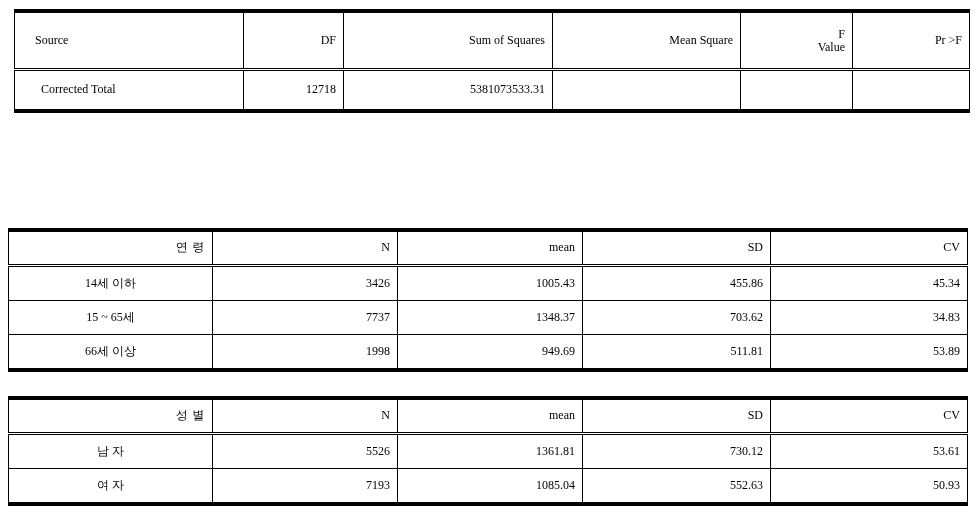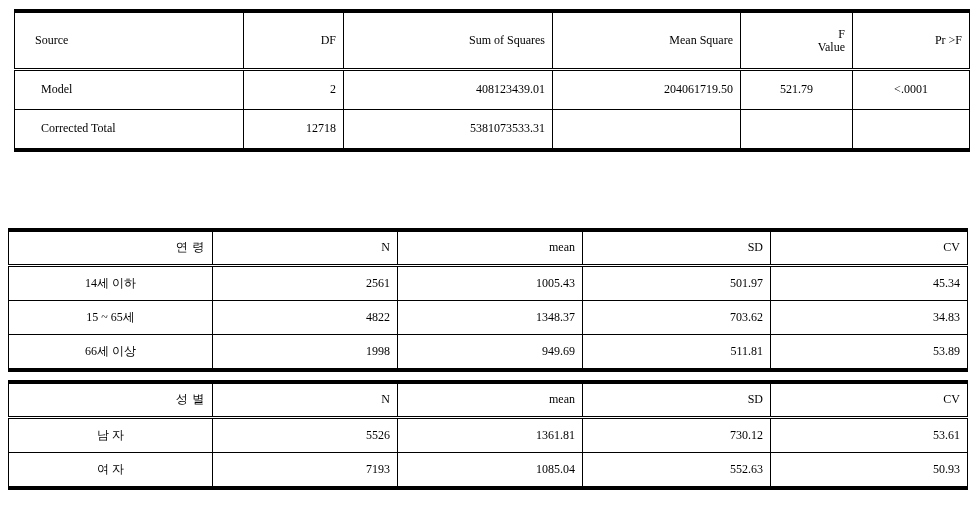--- a/index.html
+++ b/index.html
@@ -98,21 +98,21 @@
     width: 959px;
   }
   #table-age { width: 959px; }
   #table-age tr.head th { height: 32px; }
   #table-age tr.body td  { height: 33px; }
 
   
   #table-sex-wrap {
     position: absolute;
     left: 8px;
-    top: 380px;
+    top: 396px;
     width: 959px;
   }
   #table-sex { width: 959px; }
   #table-sex tr.head th { height: 32px; }
   #table-sex tr.body td  { height: 33px; }
 
   .kr {
     letter-spacing: 0.06em;
   }
 </style>
@@ -138,28 +138,20 @@
           <th class="ctr">Sum of Squares</th>
           <th class="ctr">Mean Square</th>
           <th class="ctr">
             <span class="two-line">F</span>
             <span class="two-line">Value</span>
           </th>
           <th class="ctr edge-r">Pr &gt;F</th>
         </tr>
       </thead>
       <tbody>
-        <tr class="body">
-          <td class="lbl edge-l">Model</td>
-          <td class="num">2</td>
-          <td class="num">408123439.01</td>
-          <td class="num">204061719.50</td>
-          <td class="ctr">521.79</td>
-          <td class="ctr edge-r">&lt;.0001</td>
-        </tr>
         <tr class="body last">
           <td class="lbl edge-l">Corrected  Total</td>
           <td class="num">12718</td>
           <td class="num">5381073533.31</td>
           <td class="num"></td>
           <td class="ctr"></td>
           <td class="ctr edge-r"></td>
         </tr>
       </tbody>
     </table>
@@ -179,28 +171,28 @@
           <th class="ctr kr edge-l">연  령</th>
           <th class="ctr">N</th>
           <th class="ctr">mean</th>
           <th class="ctr">SD</th>
           <th class="ctr edge-r">CV</th>
         </tr>
       </thead>
       <tbody>
         <tr class="body">
           <td class="ctr edge-l">14세 이하</td>
-          <td class="num">2561</td>
+          <td class="num">3426</td>
           <td class="num">1005.43</td>
-          <td class="num">501.97</td>
+          <td class="num">455.86</td>
           <td class="num edge-r">45.34</td>
         </tr>
         <tr class="body">
           <td class="ctr edge-l">15 ~ 65세</td>
-          <td class="num">4822</td>
+          <td class="num">7737</td>
           <td class="num">1348.37</td>
           <td class="num">703.62</td>
           <td class="num edge-r">34.83</td>
         </tr>
         <tr class="body last">
           <td class="ctr edge-l">66세 이상</td>
           <td class="num">1998</td>
           <td class="num">949.69</td>
           <td class="num">511.81</td>
           <td class="num edge-r">53.89</td>

